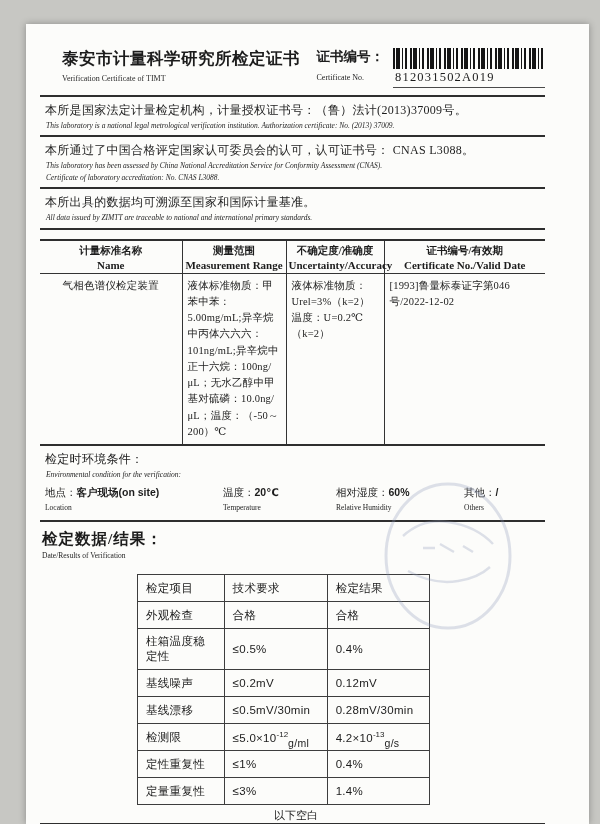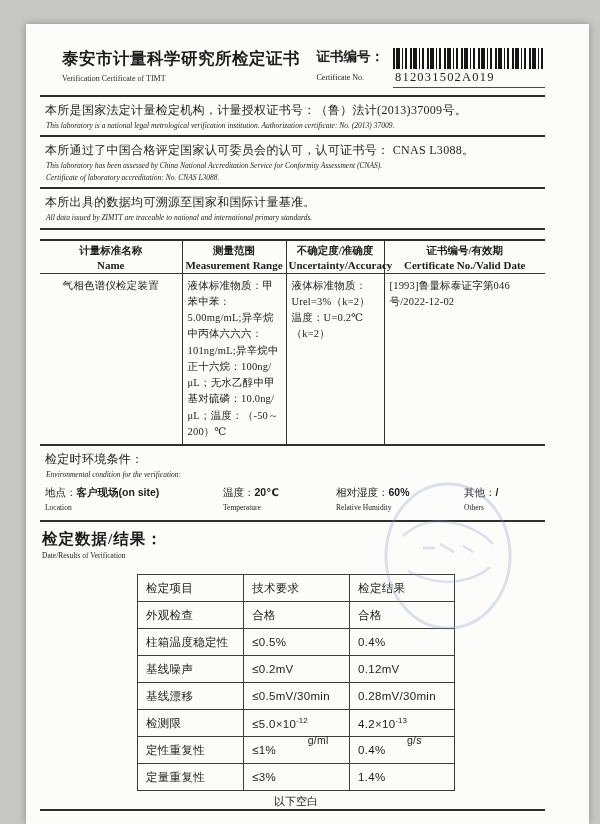--- a/index.html
+++ b/index.html
@@ -51,28 +51,28 @@
   .env { padding:5px 0 6px 5px; }
   .env-fields { display:flex; margin-top:6px; padding-bottom:2px;align-items:flex-end; }
   .env-field .line1 { font-size:10.5px; }
   .env-field .val { font-family:"Liberation Sans","DejaVu Sans",sans-serif; font-weight:bold; font-size:10.5px; }
   .env-field .line2 { font-size:7.5px; margin-top:3px; }
   .ef-0 { width:178px; } .ef-1 { width:113px; } .ef-2 { width:128px; } .ef-3 { flex:1; }
   
   .results-heading { padding:7px 0 0 2px; }
   .rh-zh { font-size:15.5px; font-weight:bold; letter-spacing:1px; }
   .rh-en { font-size:7.5px; margin-top:1px; }
-  table.results { border-collapse:collapse; width:318px; margin:14px 0 0 97px; font-family:"Liberation Sans","DejaVu Sans",sans-serif; }
+  table.results { border-collapse:collapse; width:293px; margin:14px 0 0 97px; font-family:"Liberation Sans","DejaVu Sans",sans-serif; }
   table.results th, table.results td {
     border:1.5px solid #3d3d3d; font-weight:normal; text-align:left;
     font-size:11.5px; padding:5px 8px; height:27px; letter-spacing:.3px;
   }
   table.results col.c1 { width:107px; } table.results col.c2 { width:106px; } table.results col.c3 { width:105px; }
   table.results sup { font-size:8px; letter-spacing:0; }
-  .unit { position:relative; top:16px; font-size:10.5px; }
+  .unit { position:relative; top:5px; font-size:10.5px; }
   .below-blank { width:318px; margin-left:97px; text-align:center; font-size:11px; margin-top:3px; font-family:"Liberation Sans","DejaVu Sans",sans-serif; }
   
   .stamp { position:absolute; left:352px; top:452px; width:140px; height:160px; opacity:.28; pointer-events:none; }
   
   .notes { margin-top:auto; border-top:2px solid #2e2e2e; padding:7px 4px 10px 6px; display:flex; justify-content:space-between; }
 </style>
 </head>
 <body>
 
 <div class="paper">

